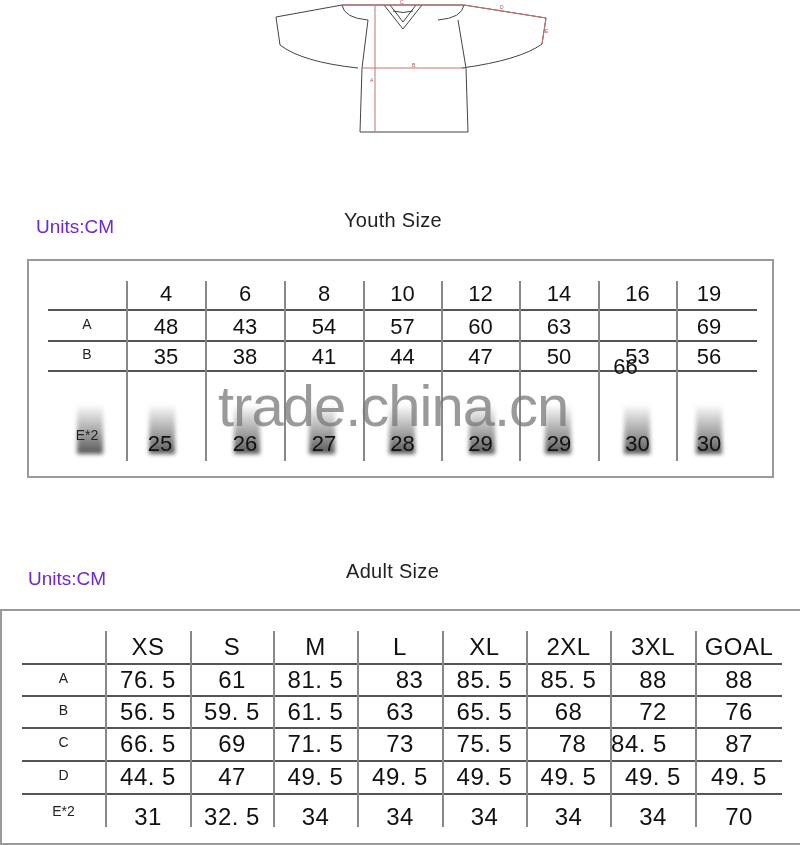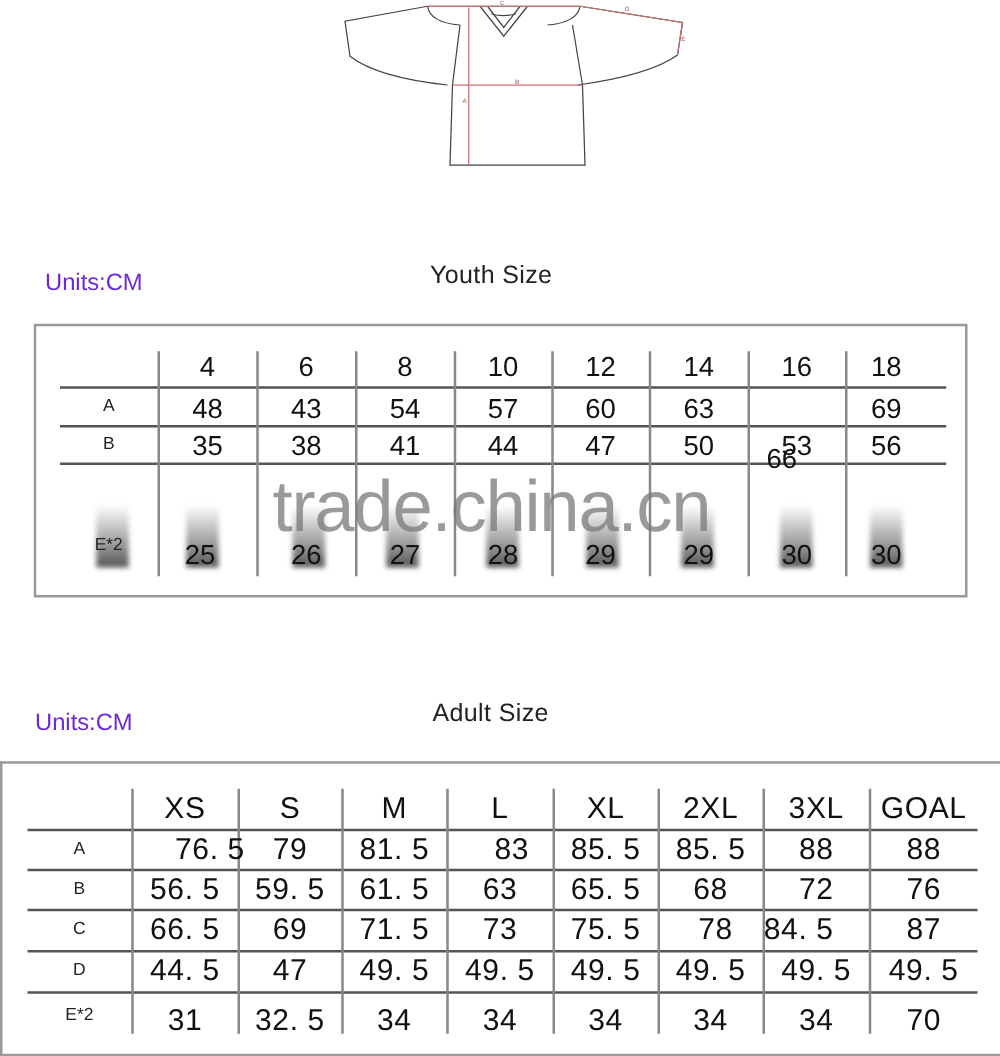--- a/index.html
+++ b/index.html
@@ -73,21 +73,21 @@
   <div class="vline" style="left:569px; top:20px; height:180px;"></div>
   <div class="vline" style="left:647px; top:20px; height:180px;"></div>
 
   <div class="cell val" style="left:98px; width:78px; top:20px;">4</div>
   <div class="cell val" style="left:177px; width:78px; top:20px;">6</div>
   <div class="cell val" style="left:256px; width:78px; top:20px;">8</div>
   <div class="cell val" style="left:335px; width:77px; top:20px;">10</div>
   <div class="cell val" style="left:413px; width:77px; top:20px;">12</div>
   <div class="cell val" style="left:491px; width:78px; top:20px;">14</div>
   <div class="cell val" style="left:570px; width:77px; top:20px;">16</div>
-  <div class="cell val" style="left:648px; width:64px; top:20px;">18</div>
+  <div class="cell val" style="left:648px; width:64px; top:20px;">19</div>
 
   <div class="cell rowlabel" style="left:19px; width:78px; top:55px;">A</div>
   <div class="cell val" style="left:98px; width:78px; top:53px;">48</div>
   <div class="cell val" style="left:177px; width:78px; top:53px;">43</div>
   <div class="cell val" style="left:256px; width:78px; top:53px;">54</div>
   <div class="cell val" style="left:335px; width:77px; top:53px;">57</div>
   <div class="cell val" style="left:413px; width:77px; top:53px;">60</div>
   <div class="cell val" style="left:491px; width:78px; top:53px;">63</div>
   <div class="cell val" style="left:570px; width:53px; top:53px;margin-top:40px;">66</div>
   <div class="cell val" style="left:648px; width:64px; top:53px;">69</div>
@@ -148,22 +148,22 @@
   <div class="cell valA" style="left:104px; width:84px; top:22px;">XS</div>
   <div class="cell valA" style="left:189px; width:82px; top:22px;">S</div>
   <div class="cell valA" style="left:272px; width:83px; top:22px;">M</div>
   <div class="cell valA" style="left:356px; width:84px; top:22px;">L</div>
   <div class="cell valA" style="left:441px; width:83px; top:22px;">XL</div>
   <div class="cell valA" style="left:525px; width:83px; top:22px;">2XL</div>
   <div class="cell valA" style="left:609px; width:84px; top:22px;">3XL</div>
   <div class="cell valA" style="left:694px; width:86px; top:22px;">GOAL</div>
 
   <div class="cell rowlabel" style="left:20px; width:83px; top:59px;">A</div>
-  <div class="cell valA" style="left:104px; width:84px; top:55px;margin-left:20px;">76. 5</div>
-  <div class="cell valA" style="left:189px; width:82px; top:55px;">79</div>
+  <div class="cell valA" style="left:104px; width:84px; top:55px;">76. 5</div>
+  <div class="cell valA" style="left:189px; width:82px; top:55px;">61</div>
   <div class="cell valA" style="left:272px; width:83px; top:55px;">81. 5</div>
   <div class="cell valA" style="left:356px; width:103px; top:55px;">83</div>
   <div class="cell valA" style="left:441px; width:83px; top:55px;">85. 5</div>
   <div class="cell valA" style="left:525px; width:83px; top:55px;">85. 5</div>
   <div class="cell valA" style="left:609px; width:84px; top:55px;">88</div>
   <div class="cell valA" style="left:694px; width:86px; top:55px;">88</div>
 
   <div class="cell rowlabel" style="left:20px; width:83px; top:91px;">B</div>
   <div class="cell valA" style="left:104px; width:84px; top:87px;">56. 5</div>
   <div class="cell valA" style="left:189px; width:82px; top:87px;">59. 5</div>

